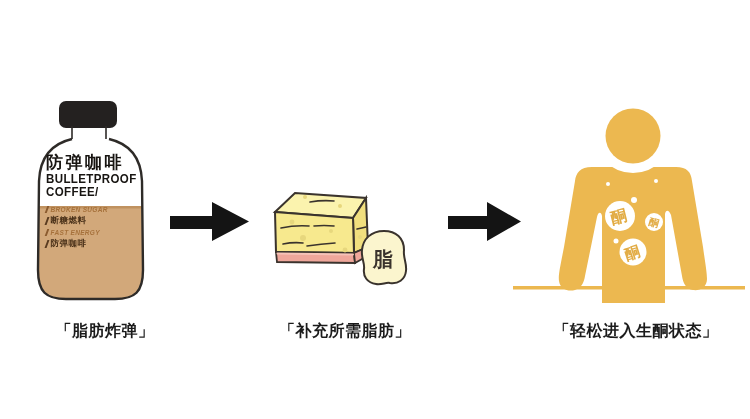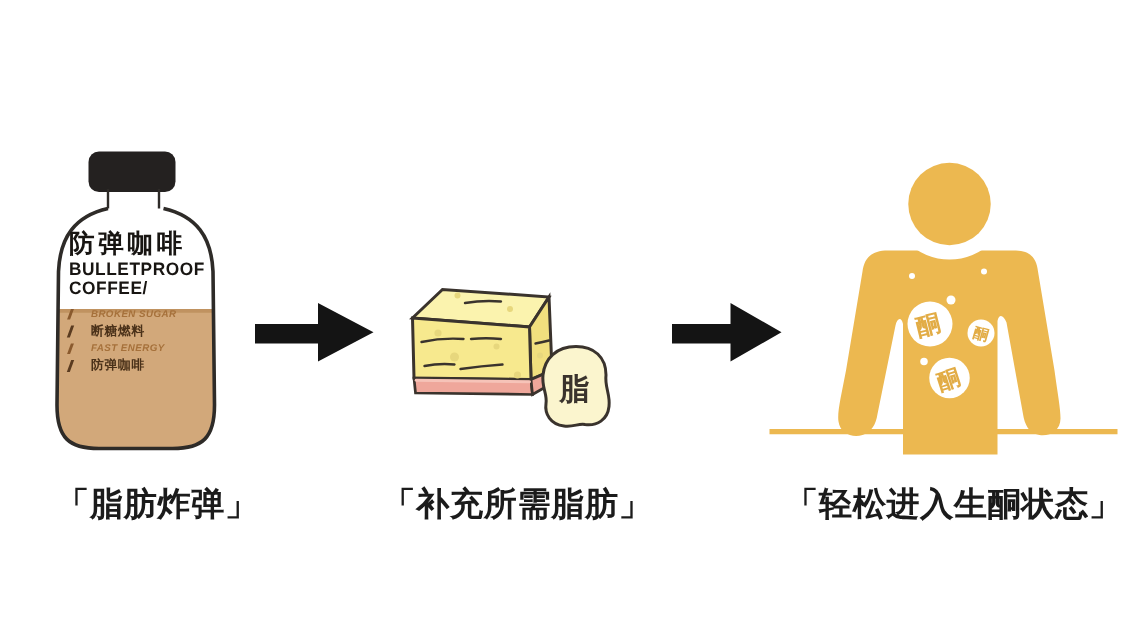--- a/index.html
+++ b/index.html
@@ -6,34 +6,34 @@
   .stage{
     position:relative;width:750px;height:417px;background:#ffffff;overflow:hidden;
     font-family:"Liberation Sans","DejaVu Sans",sans-serif;
   }
   .stage svg{position:absolute;left:0;top:0;}
   .abs{position:absolute;}
   
   .bottle-title{left:46px;top:151px;font-size:17px;font-weight:800;letter-spacing:2.5px;color:#181512;}
   .bottle-en{left:46px;top:173px;font-size:12px;font-weight:800;letter-spacing:.4px;color:#181512;
              line-height:12px;transform:scaleX(.96);transform-origin:left top;white-space:pre;}
-  .feat{left:46px;display:flex;align-items:center;gap:13px;}
+  .feat{left:46px;display:flex;align-items:center;gap:3px;}
   .feat .tick{display:inline-block;width:1.6px;height:7px;background:#8a5a2e;transform:skewX(-20deg);}
   .feat-en{font-size:6.5px;font-style:italic;font-weight:700;color:#a6713b;letter-spacing:.3px;}
   .feat-cn{font-size:8.5px;font-weight:800;color:#4a3119;letter-spacing:.5px;}
   .feat .tick.cn{height:8px;background:#5a3b20;}
   
   .fat-char{left:373px;top:246px;font-size:20px;font-weight:700;color:#3a332d;}
   
   .ketone{color:#e2ac45;font-weight:700;}
   .k1{left:611px;top:207px;font-size:16px;transform:rotate(-14deg);}
   .k2{left:649px;top:216px;font-size:10px;transform:rotate(16deg);}
   .k3{left:625px;top:244px;font-size:15px;transform:rotate(-18deg);}
   
-  .caption{top:321px;height:28px;font-size:22px;font-weight:700;color:#1b1b1b;
+  .caption{top:321px;height:28px;font-size:16px;font-weight:700;color:#1b1b1b;
            text-align:center;letter-spacing:.5px;white-space:nowrap;}
   .cap1{left:15px;width:180px;}
   .cap2{left:250px;width:190px;text-align:center;}
   .cap3{left:518px;width:236px;}
 </style>
 </head>
 <body>
 
 <div class="stage">
 

